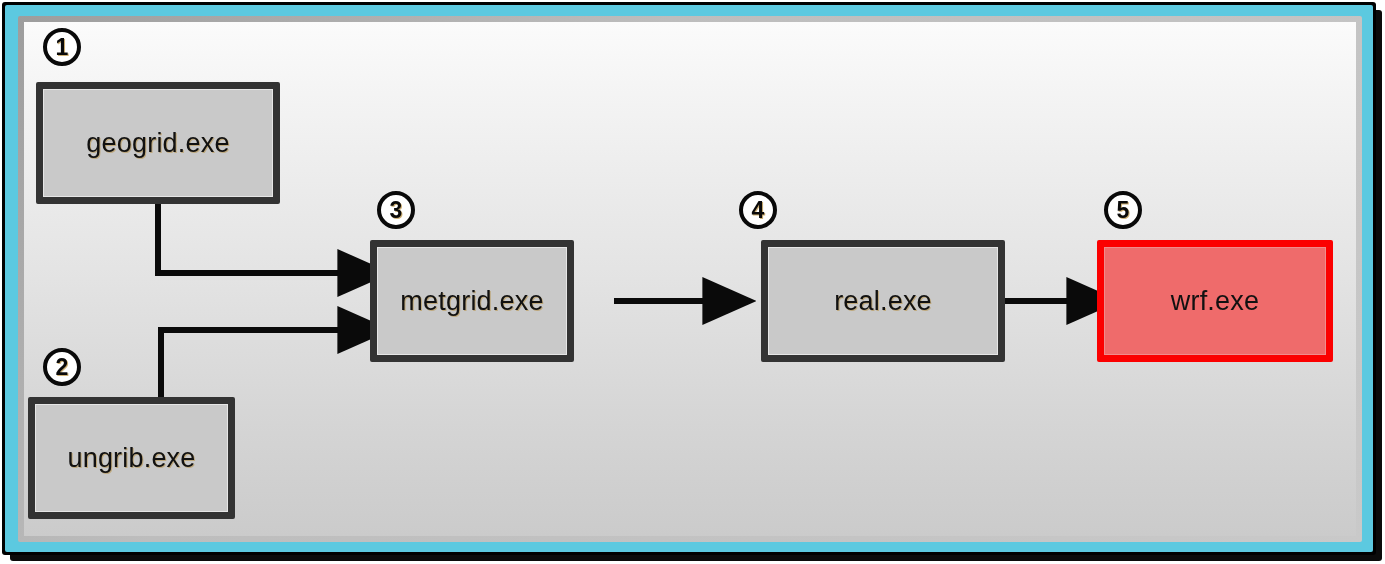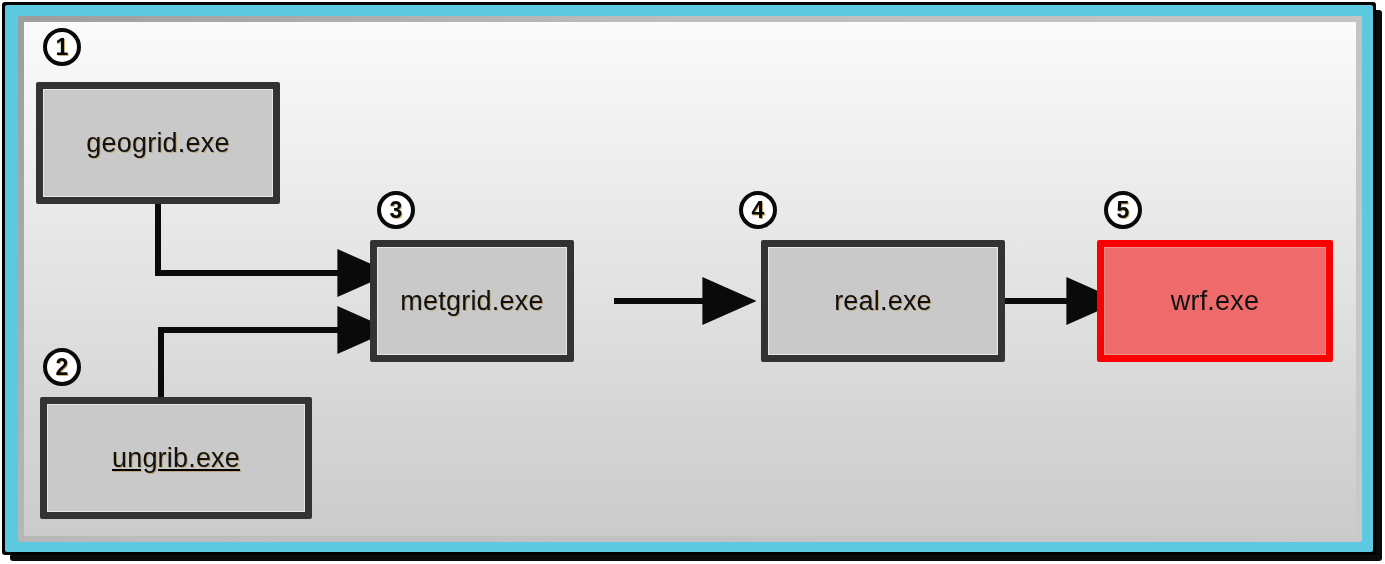--- a/index.html
+++ b/index.html
@@ -92,21 +92,21 @@
 
     <path d="M 614,301 L 706,301" fill="none" stroke="#0a0a0a" stroke-width="6" stroke-linecap="butt" marker-end="url(#ah)"></path>
 
     <path d="M 976,301 L 1070,301" fill="none" stroke="#0a0a0a" stroke-width="6" stroke-linecap="butt" marker-end="url(#ah)"></path>
   </svg>
 
   <div class="box" style="left:36px; top:82px; width:244px; height:122px;">
     <span class="box-label">geogrid.exe</span>
   </div>
 
-  <div class="box" style="left:40px; top:397px; width:272px; height:122px;text-decoration:underline;">
+  <div class="box" style="left:28px; top:397px; width:207px; height:122px;">
     <span class="box-label">ungrib.exe</span>
   </div>
 
   <div class="box" style="left:370px; top:240px; width:204px; height:122px;">
     <span class="box-label">metgrid.exe</span>
   </div>
 
   <div class="box" style="left:732px; top:240px; width:244px; height:122px;margin-left:29px;">
     <span class="box-label">real.exe</span>
   </div>

